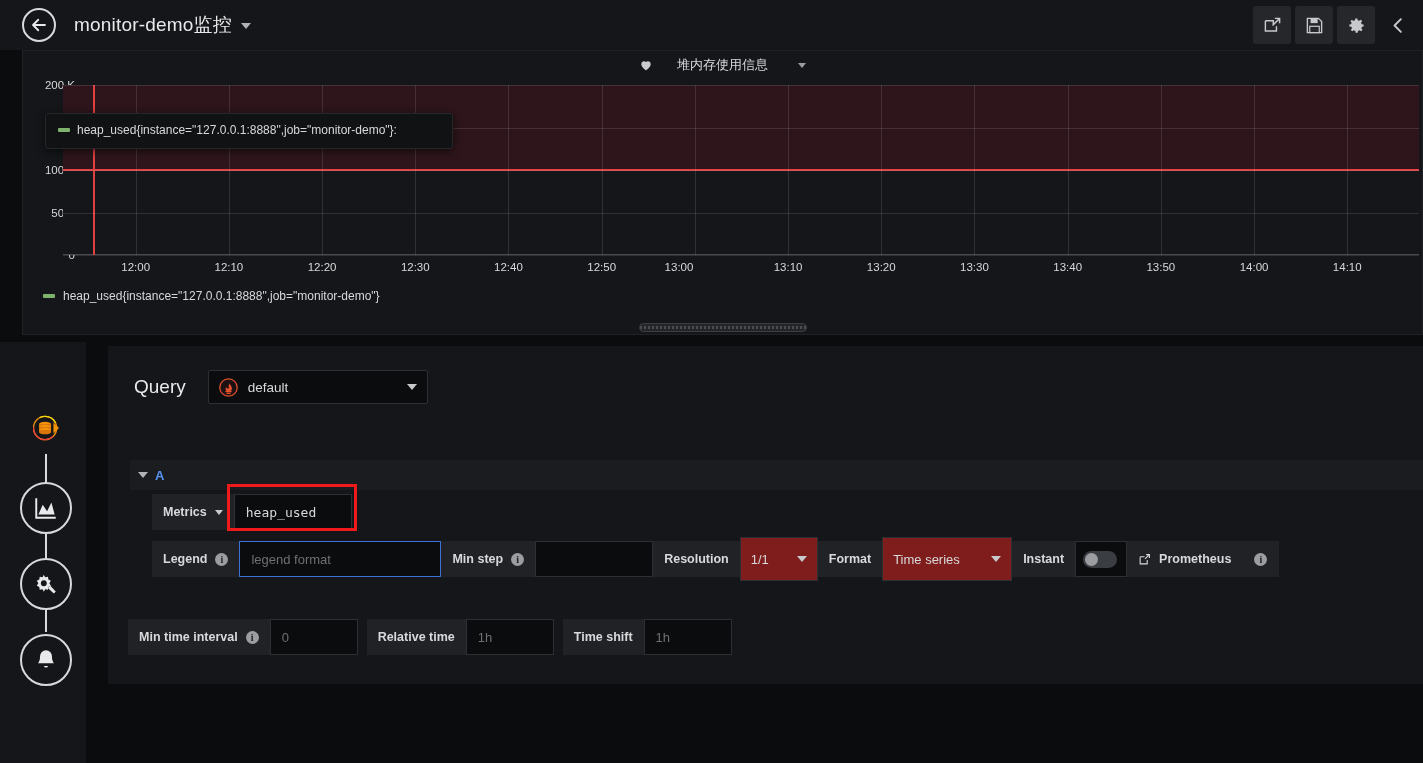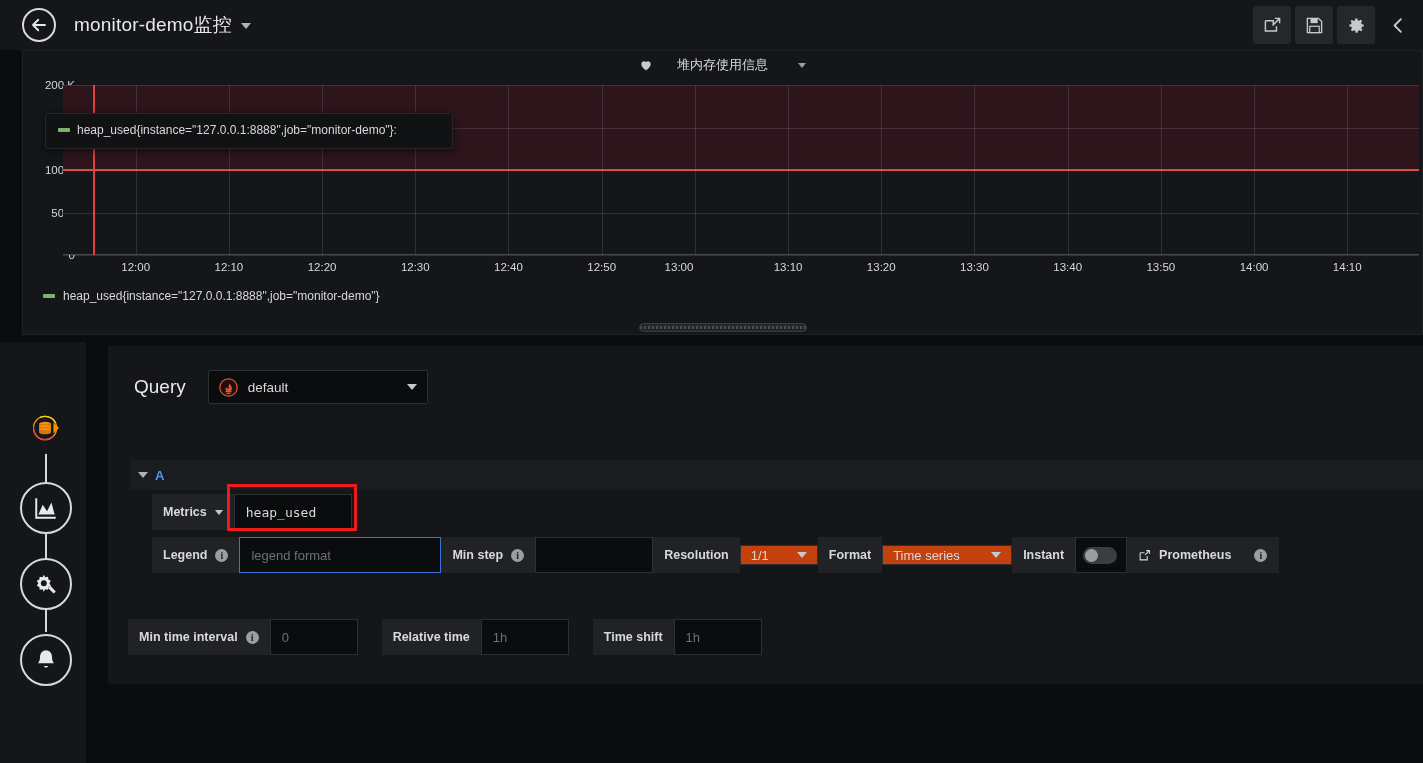--- a/index.html
+++ b/index.html
@@ -221,21 +221,21 @@
   }
   .fld {
     height: 36px; background: #0b0c0e; border: 1px solid #2c2f34;
     display: flex; align-items: center; padding: 0 11px;
     font-size: 13px; color: #d8d9da;
   }
   .fld.focus { border-color: #3d71d9; }
   .fld .ph { color: #6e7074; }
   .fld.mono { font-family: "DejaVu Sans Mono", monospace; font-size: 13px; }
   .sel {
-    height: 20px; background: #c2410c; border: 1px solid #2c2f34;
+    height: 44px; background: #7f1d1d; border: 1px solid #2c2f34;
     display: flex; align-items: center; padding: 0 10px; gap: 10px;
     font-size: 13px; color: #d8d9da; cursor: pointer;
   }
   .sel .val { flex: 1; white-space: nowrap; }
 
   .metric-box { position: relative; }
   .redbox {
     position: absolute; left: -7px; top: -10px; width: 130px; height: 47px;
     border: 3px solid #f01a1a; pointer-events: none;
   }
@@ -256,21 +256,21 @@
     height: 36px; background: #202226; display: flex; align-items: center;
     padding: 0 11px; gap: 8px; font-size: 12.5px; font-weight: bold;
     color: #d8d9da; cursor: pointer;
   }
   .prom-link svg { width: 13px; height: 13px; fill: #d8d9da; }
   .info-seg {
     height: 36px; background: #202226; display: flex; align-items: center;
     padding: 0 12px;
   }
 
-  .opts-row { position: absolute; left: 20px; top: 273px; display: flex; gap: 24px; align-items: flex-end; }
+  .opts-row { position: absolute; left: 20px; top: 273px; display: flex; gap: 9px; align-items: flex-end; }
   .opt-grp { display: flex; }
 </style>
 </head>
 <body>
 
 <div class="root">
 
   <div class="topbar">
     <div class="back-btn">
       <svg viewBox="0 0 24 24">

